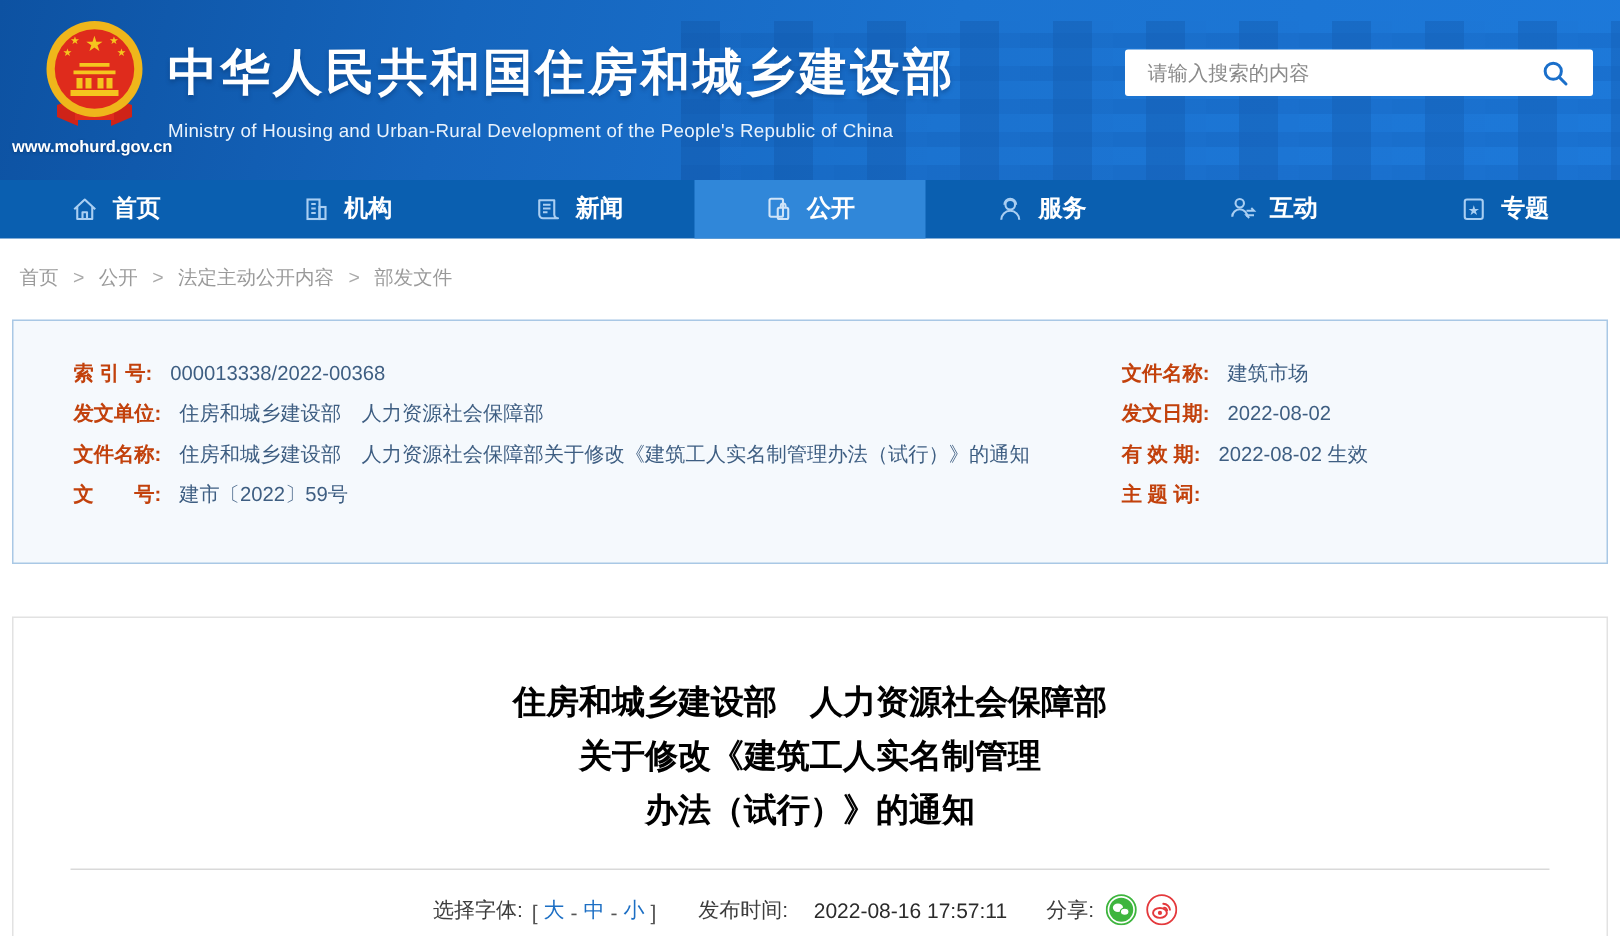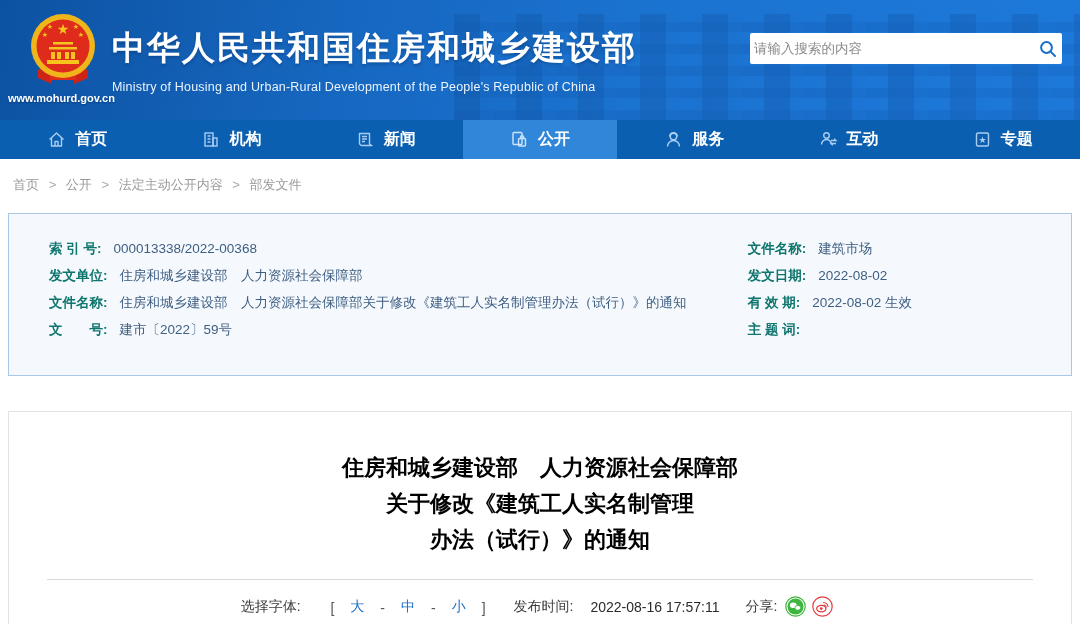--- a/index.html
+++ b/index.html
@@ -16,21 +16,21 @@
       repeating-linear-gradient(0deg, rgba(10,70,150,.45) 0 10px, rgba(40,120,210,.15) 10px 22px);
     pointer-events:none; }
   .emblem-wrap { position:absolute; left:24px; top:12px; width:78px; text-align:center; }
   .site-url { position:absolute; left:8px; top:92px; color:#fff; font-size:11px; font-weight:bold;
     text-shadow:0 1px 2px rgba(0,40,90,.5); white-space:nowrap; }
   .title-block { position:absolute; left:112px; top:26px; color:#fff; }
   .site-title { font-size:33px; font-weight:bold; letter-spacing:2px;
     text-shadow:0 2px 3px rgba(0,40,90,.35); }
   .site-subtitle { margin-top:9px; font-size:12.5px; letter-spacing:.2px; color:#eaf3fc; }
   .search-box { position:absolute; right:18px; top:33px; width:312px; height:31px;
-    background:#fff; border-radius:2px; display:flex; align-items:center; padding:0 4px; }
+    background:#fff; border-radius:2px; display:flex; align-items:center; padding:0 15px; }
   .search-box input { flex:1; border:none; outline:none; font-size:13.5px; color:#333;
     font-family:inherit; background:transparent; }
   .search-box input::placeholder { color:#8a8a8a; }
   .search-icon svg { display:block; }
 
   
   .nav { display:flex; height:39px; background:#0a5fb0; }
   .nav-item { flex:1; display:flex; align-items:center; justify-content:center; gap:9px;
     color:#fff; font-size:16px; font-weight:bold; cursor:pointer; }
   .nav-item.active { background:#3087d9; }
@@ -40,31 +40,31 @@
   .breadcrumb { padding:17px 13px 13px; font-size:13px; color:#9a9a9a; }
   .breadcrumb .sep { margin:0 6px; color:#aaa; }
   .breadcrumb .crumb { color:#9a9a9a; cursor:pointer; }
 
   
   .meta-box { margin:6px 8px 0; height:163px; background:#f5f9fd; border:1px solid #a9c8e5;
     display:flex; padding:26px 0 0; }
   .meta-col-left { width:69%; padding-left:40px; }
   .meta-col-right { width:31%; padding-left:6px; }
   .meta-row { display:flex; font-size:13.5px; line-height:17px; margin-bottom:10px; color:#3e5e82; }
-  .meta-label { font-weight:bold; color:#0f766e; white-space:pre; flex:0 0 auto; }
+  .meta-label { font-weight:bold; color:#c2410c; white-space:pre; flex:0 0 auto; }
   .meta-value { margin-left:12px; color:#3e5e82; }
 
   
   .content-box { margin:35px 8px 0; background:#fff; border:1px solid #e2e2e2;
     height:400px; padding-top:38px; }
   .doc-title { text-align:center; font-size:22px; font-weight:bold; color:#000; line-height:36px; }
   .divider { margin:21px 38px 0; border-top:1px solid #d9d9d9; }
   .article-meta { margin-top:16px; display:flex; justify-content:center; align-items:center;
     font-size:14px; color:#3d3d3d; }
-  .font-selector { display:flex; align-items:flex-end;gap:12px; }
+  .font-selector { display:flex; align-items:flex-end; }
   .font-size-link { color:#1d6fc4; cursor:pointer; margin:0 2px; }
   .bracket,.dash { color:#555; margin:0 2px; }
   .pub-label { margin-left:26px; }
   .pub-time { margin-left:17px; color:#2b2b2b; }
   .share-label { margin-left:26px; margin-right:8px; }
   .share-icon { margin-right:6px; cursor:pointer; display:flex; }
 </style>
 </head>
 <body>
 

